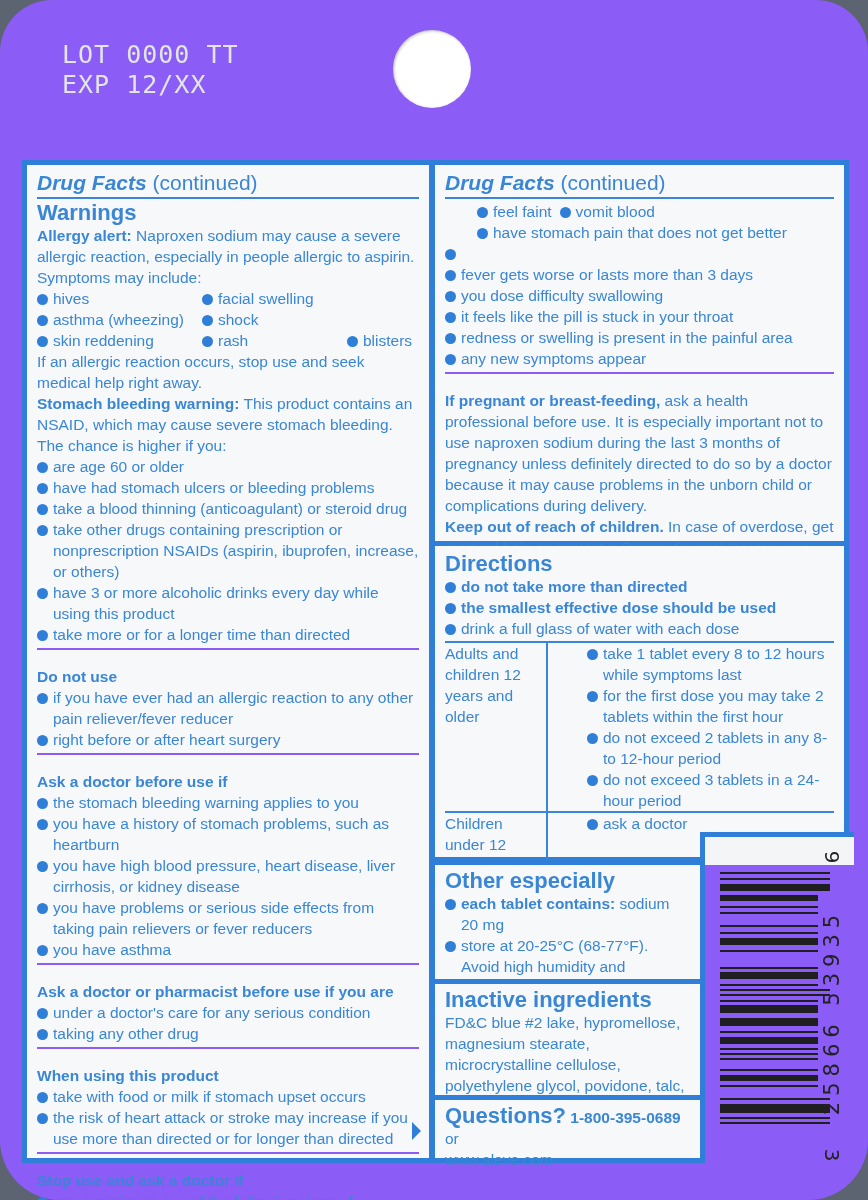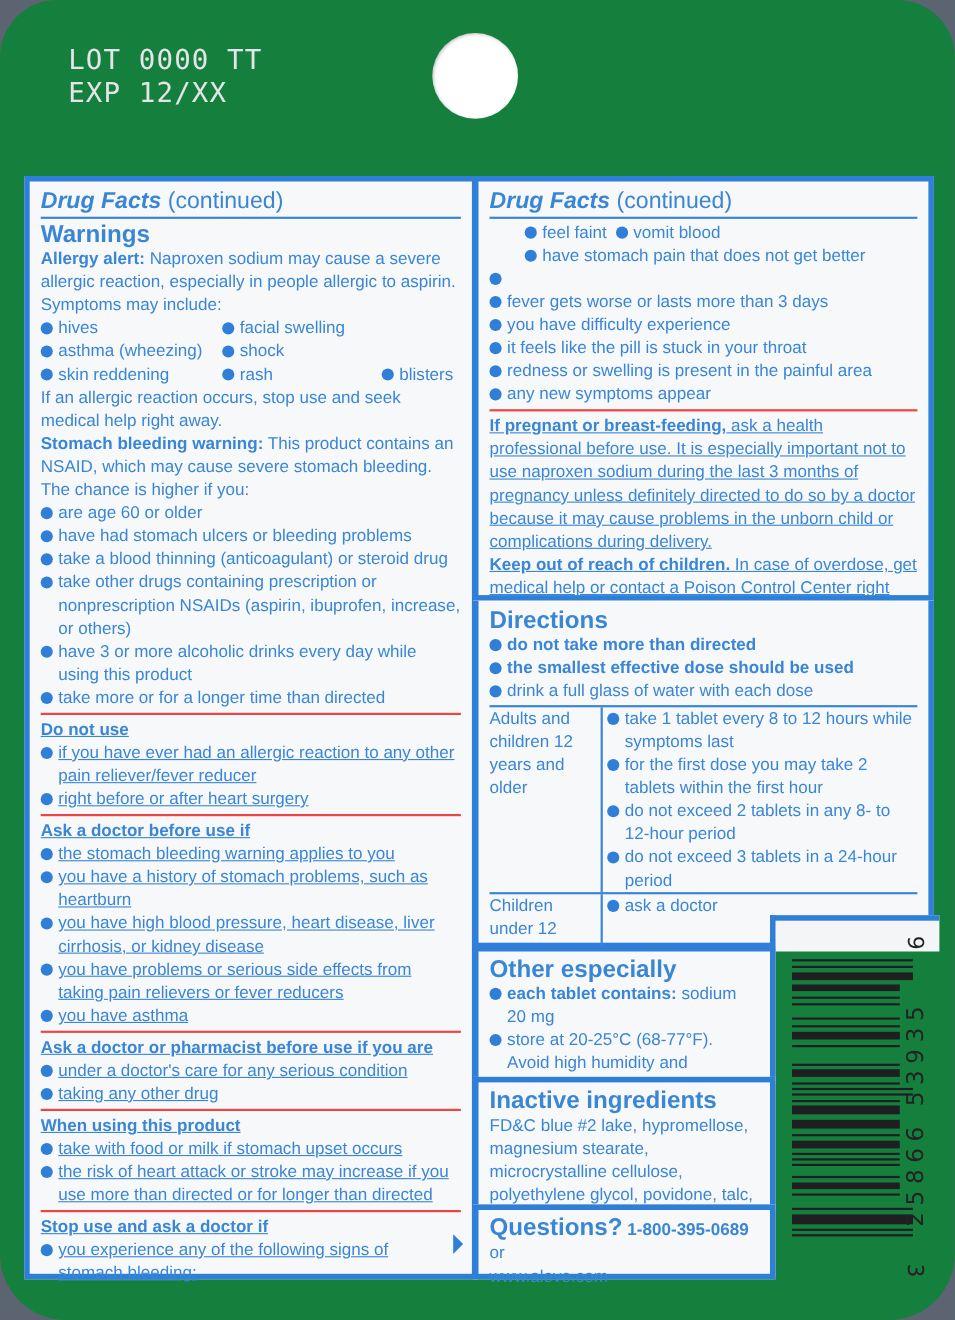--- a/index.html
+++ b/index.html
@@ -1,21 +1,21 @@
 <!DOCTYPE html>
 <html><head>
 <meta charset="utf-8">
 <style>
   * { box-sizing: border-box; margin: 0; padding: 0; }
   html, body { width: 868px; height: 1200px; background: #5b6470; overflow: hidden; }
   body { font-family: "Liberation Sans", sans-serif; color: #3a86d6; }
 
   .card {
     position: absolute; left: 0; top: 0; width: 868px; height: 1200px;
-    background: #15803d; border-radius: 52px 52px 60px 60px;
+    background: #8b5cf6; border-radius: 52px 52px 60px 60px;
   }
   .hang-hole {
     position: absolute; left: 393px; top: 30px; width: 78px; height: 78px;
     border-radius: 50%; background: #ffffff;
     box-shadow: inset 1px 1px 3px rgba(0,0,0,0.25);
   }
   .lot-stamp {
     position: absolute; left: 62px; top: 40px; color: #e3e5e8;
     font-family: "DejaVu Sans Mono", monospace; font-size: 25px; line-height: 30px;
     letter-spacing: 1px;
@@ -24,37 +24,37 @@
   .panel { position: absolute; border: 5px solid #2f7fd9; background: #f7f8f9; }
   .panel-left  { left: 22px;  top: 160px; width: 412px; height: 1003px; }
   .panel-right { left: 430px; top: 160px; width: 419px; height: 386px; border-left-width: 5px; }
 
   .pad { padding: 6px 10px 0 10px; }
   .df-title { font-size: 21px; line-height: 24px; padding-bottom: 2px; border-bottom: 2px solid #3a86d6; margin-bottom: 2px; }
   .df-title b { font-style: italic; font-weight: bold; }
   .h-italic { font-size: 22px; line-height: 24px; font-weight: bold; }
   .t { font-size: 15.5px; line-height: 21px; }
   .t b { font-weight: bold; }
-  .sec { border-top: 2px solid #ef4444; margin-top: 3px; padding-top: 3px; text-decoration: underline; }
+  .sec { border-top: 2px solid #8b5cf6; margin-top: 3px; padding-top: 16px; }
   .bl { display: flex; font-size: 15.5px; line-height: 21px; }
   .bl .dot { flex: 0 0 16px; }
   .bl .dot::before { content: ""; display: inline-block; width: 11px; height: 11px; border-radius: 50%; background: #2f7fd9; position: relative; top: 1px; }
   .ind2 { margin-left: 32px; }
   .grid3 { display: grid; grid-template-columns: 165px 145px 1fr; }
 
   .next-arrow {
     position: absolute; right: 8px; bottom: 18px; width: 0; height: 0;
     border-top: 9px solid transparent; border-bottom: 9px solid transparent; border-left: 9px solid #2f7fd9;
   }
 
   .directions-panel { position: absolute; left: 430px; top: 546px; width: 419px; height: 316px; border: 5px solid #2f7fd9; border-top: 0; background:#f7f8f9; }
   .dir-notch { position: absolute; left: 700px; top: 832px; width: 154px; height: 33px; background:#f4f5f6; border-top: 5px solid #2f7fd9; border-left: 5px solid #2f7fd9; }
   .dir-table { display: grid; grid-template-columns: 103px 1fr; border-top: 2px solid #3a86d6; margin-top: 2px; }
   .dir-table .c1 { border-right: 2px solid #3a86d6; padding-right: 16px; }
-  .dir-table .c2 { padding-left: 4px; }
+  .dir-table .c2 { padding-left: 4px; margin-left: 35px; }
   .dir-table .rowsep { grid-column: 1 / span 2; border-top: 2px solid #3a86d6; }
 
   .panel-small { position: absolute; left: 430px; width: 275px; border: 5px solid #2f7fd9; background: #f7f8f9; }
   .other-info { top: 860px; height: 124px; }
   .inactive   { top: 979px; height: 121px; }
   .questions  { top: 1095px; height: 68px; }
 
   .barcode { position: absolute; left: 716px; top: 872px; width: 120px; height: 290px; }
   .bar { position: absolute; left: 4px; background: #1f1f22; }
   .bc-digit { position: absolute; color: #222; font-family: "DejaVu Sans", sans-serif; font-size: 20px; transform: rotate(90deg); transform-origin: center; width: 24px; text-align: center; }
@@ -226,21 +226,21 @@
         </div>
       <div class="bl">
           <span class="dot"></span>
         </div>
       <div class="bl">
           <span class="dot"></span>
           <span>fever gets worse or lasts more than 3 days</span>
         </div>
       <div class="bl">
           <span class="dot"></span>
-          <span>you have difficulty experience</span>
+          <span>you dose difficulty swallowing</span>
         </div>
       <div class="bl">
           <span class="dot"></span>
           <span>it feels like the pill is stuck in your throat</span>
         </div>
       <div class="bl">
           <span class="dot"></span>
           <span>redness or swelling is present in the painful area</span>
         </div>
       <div class="bl">

